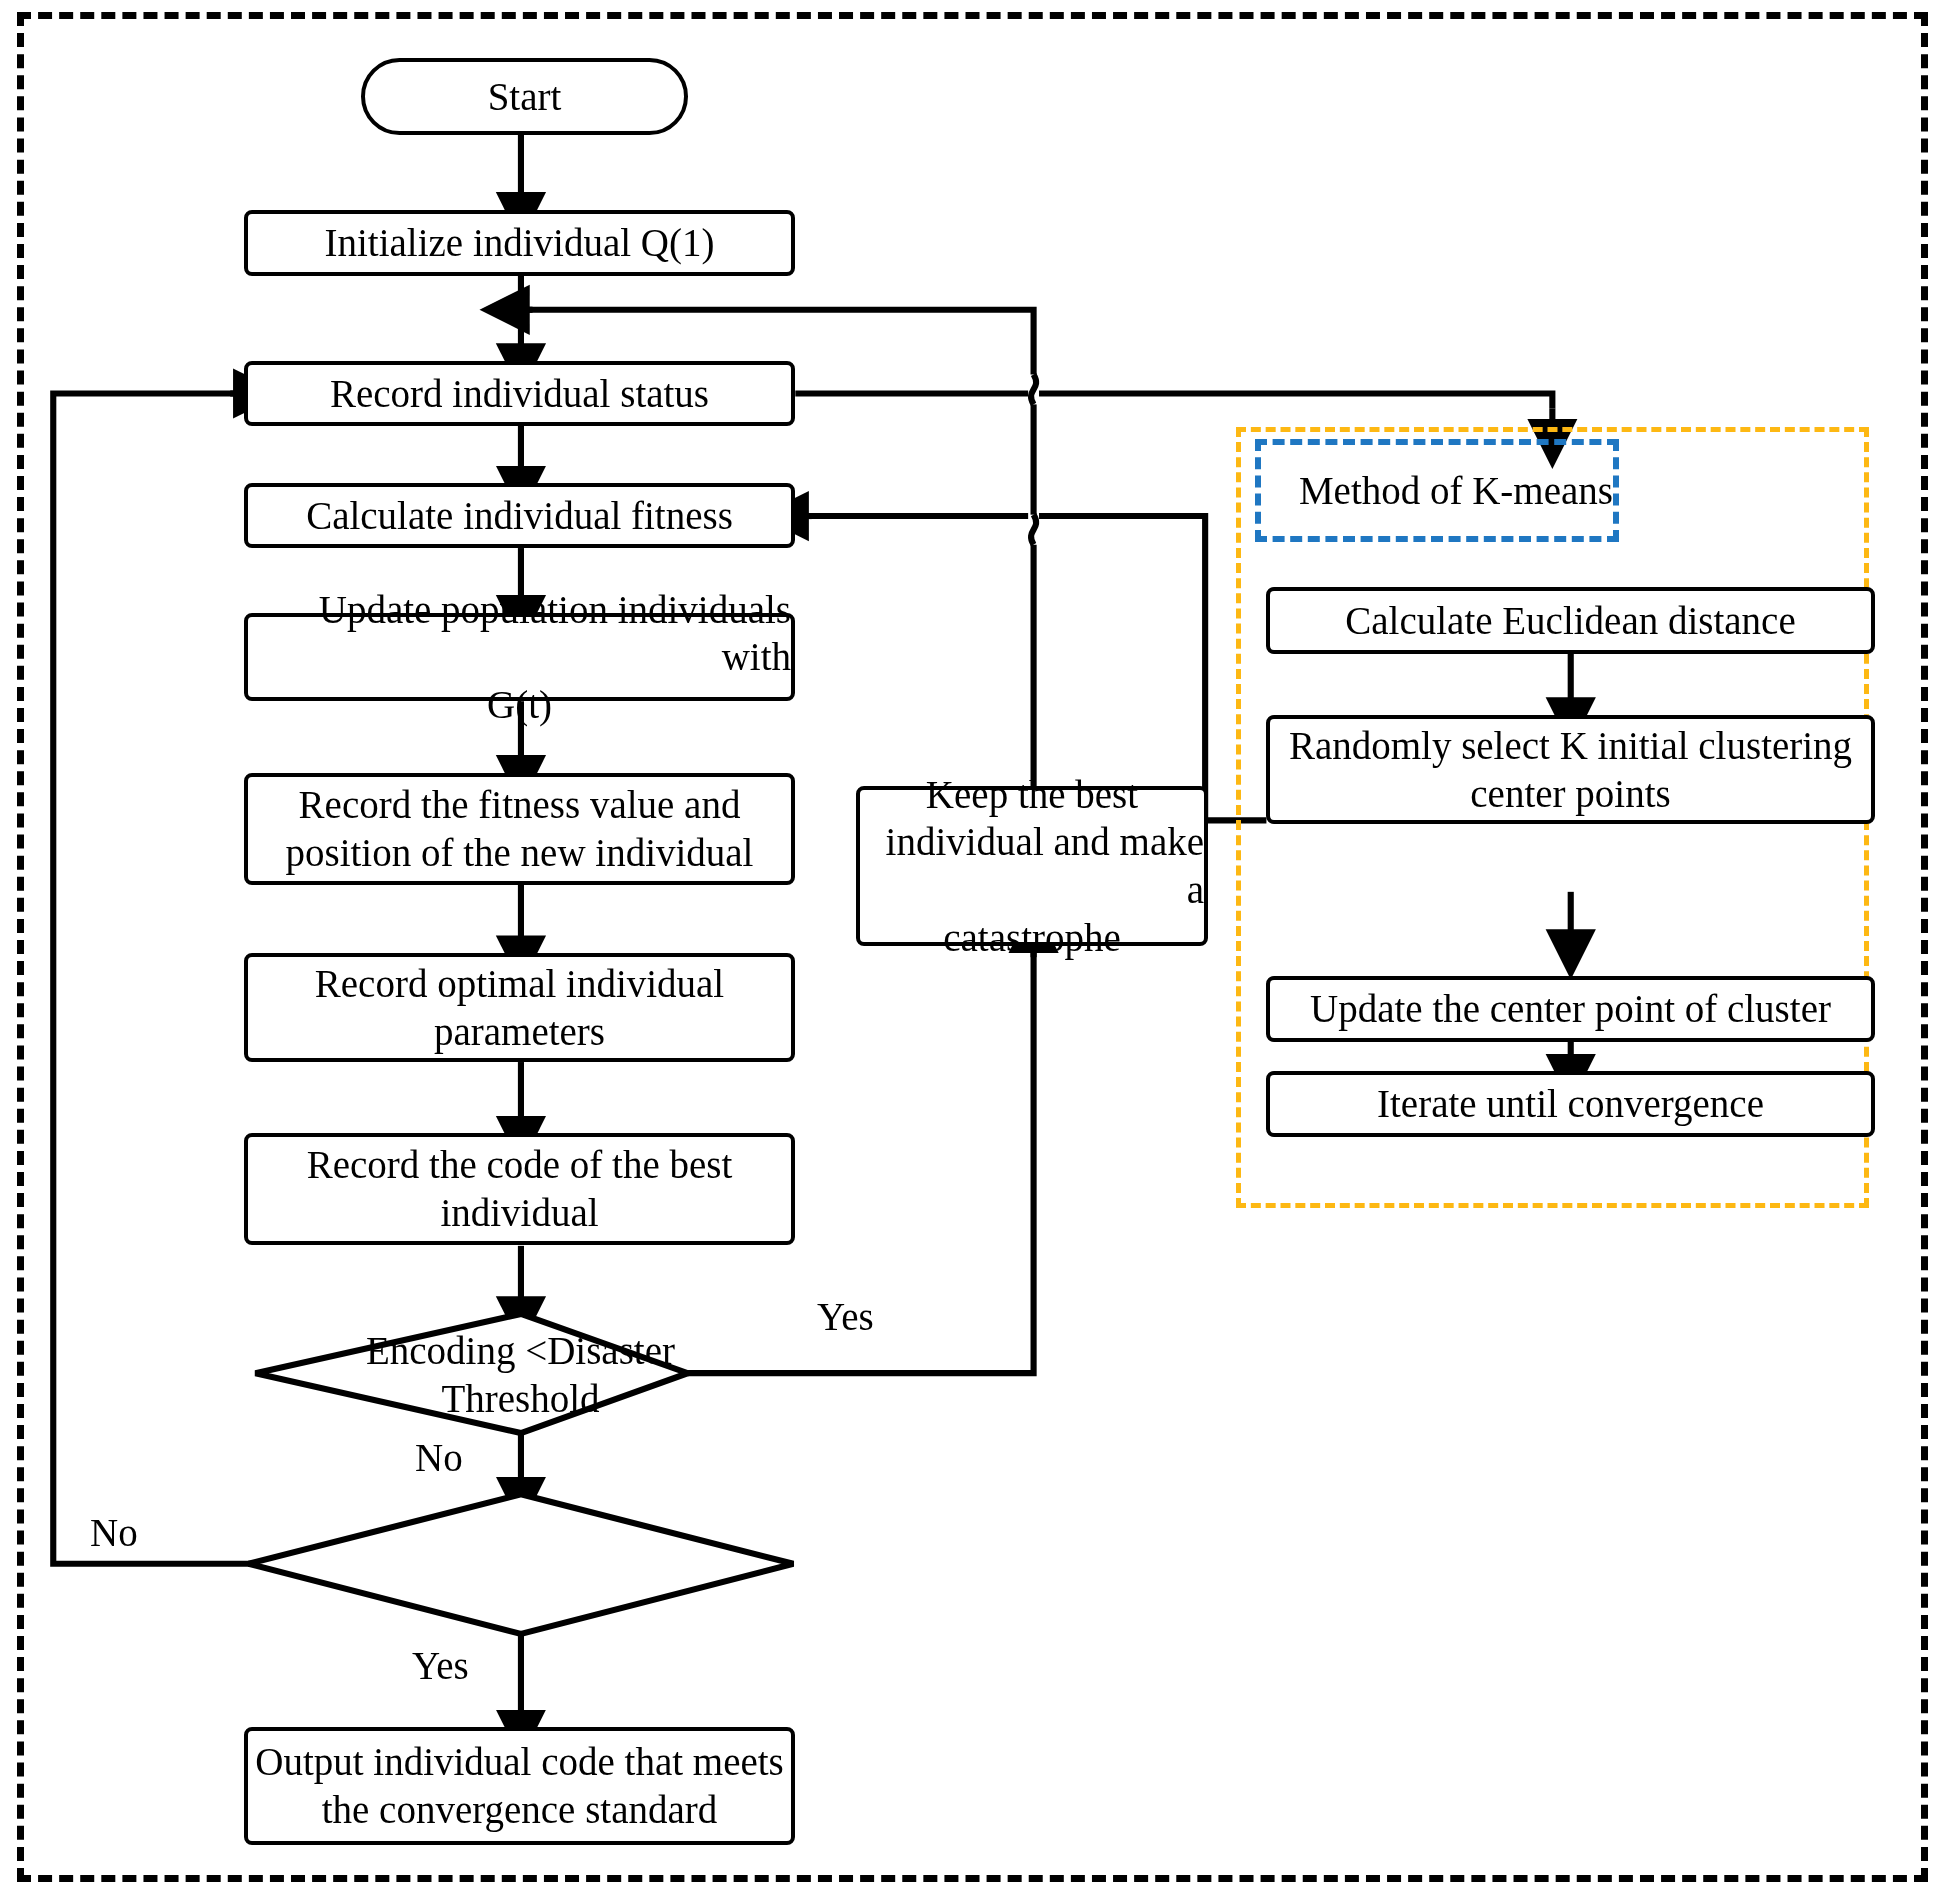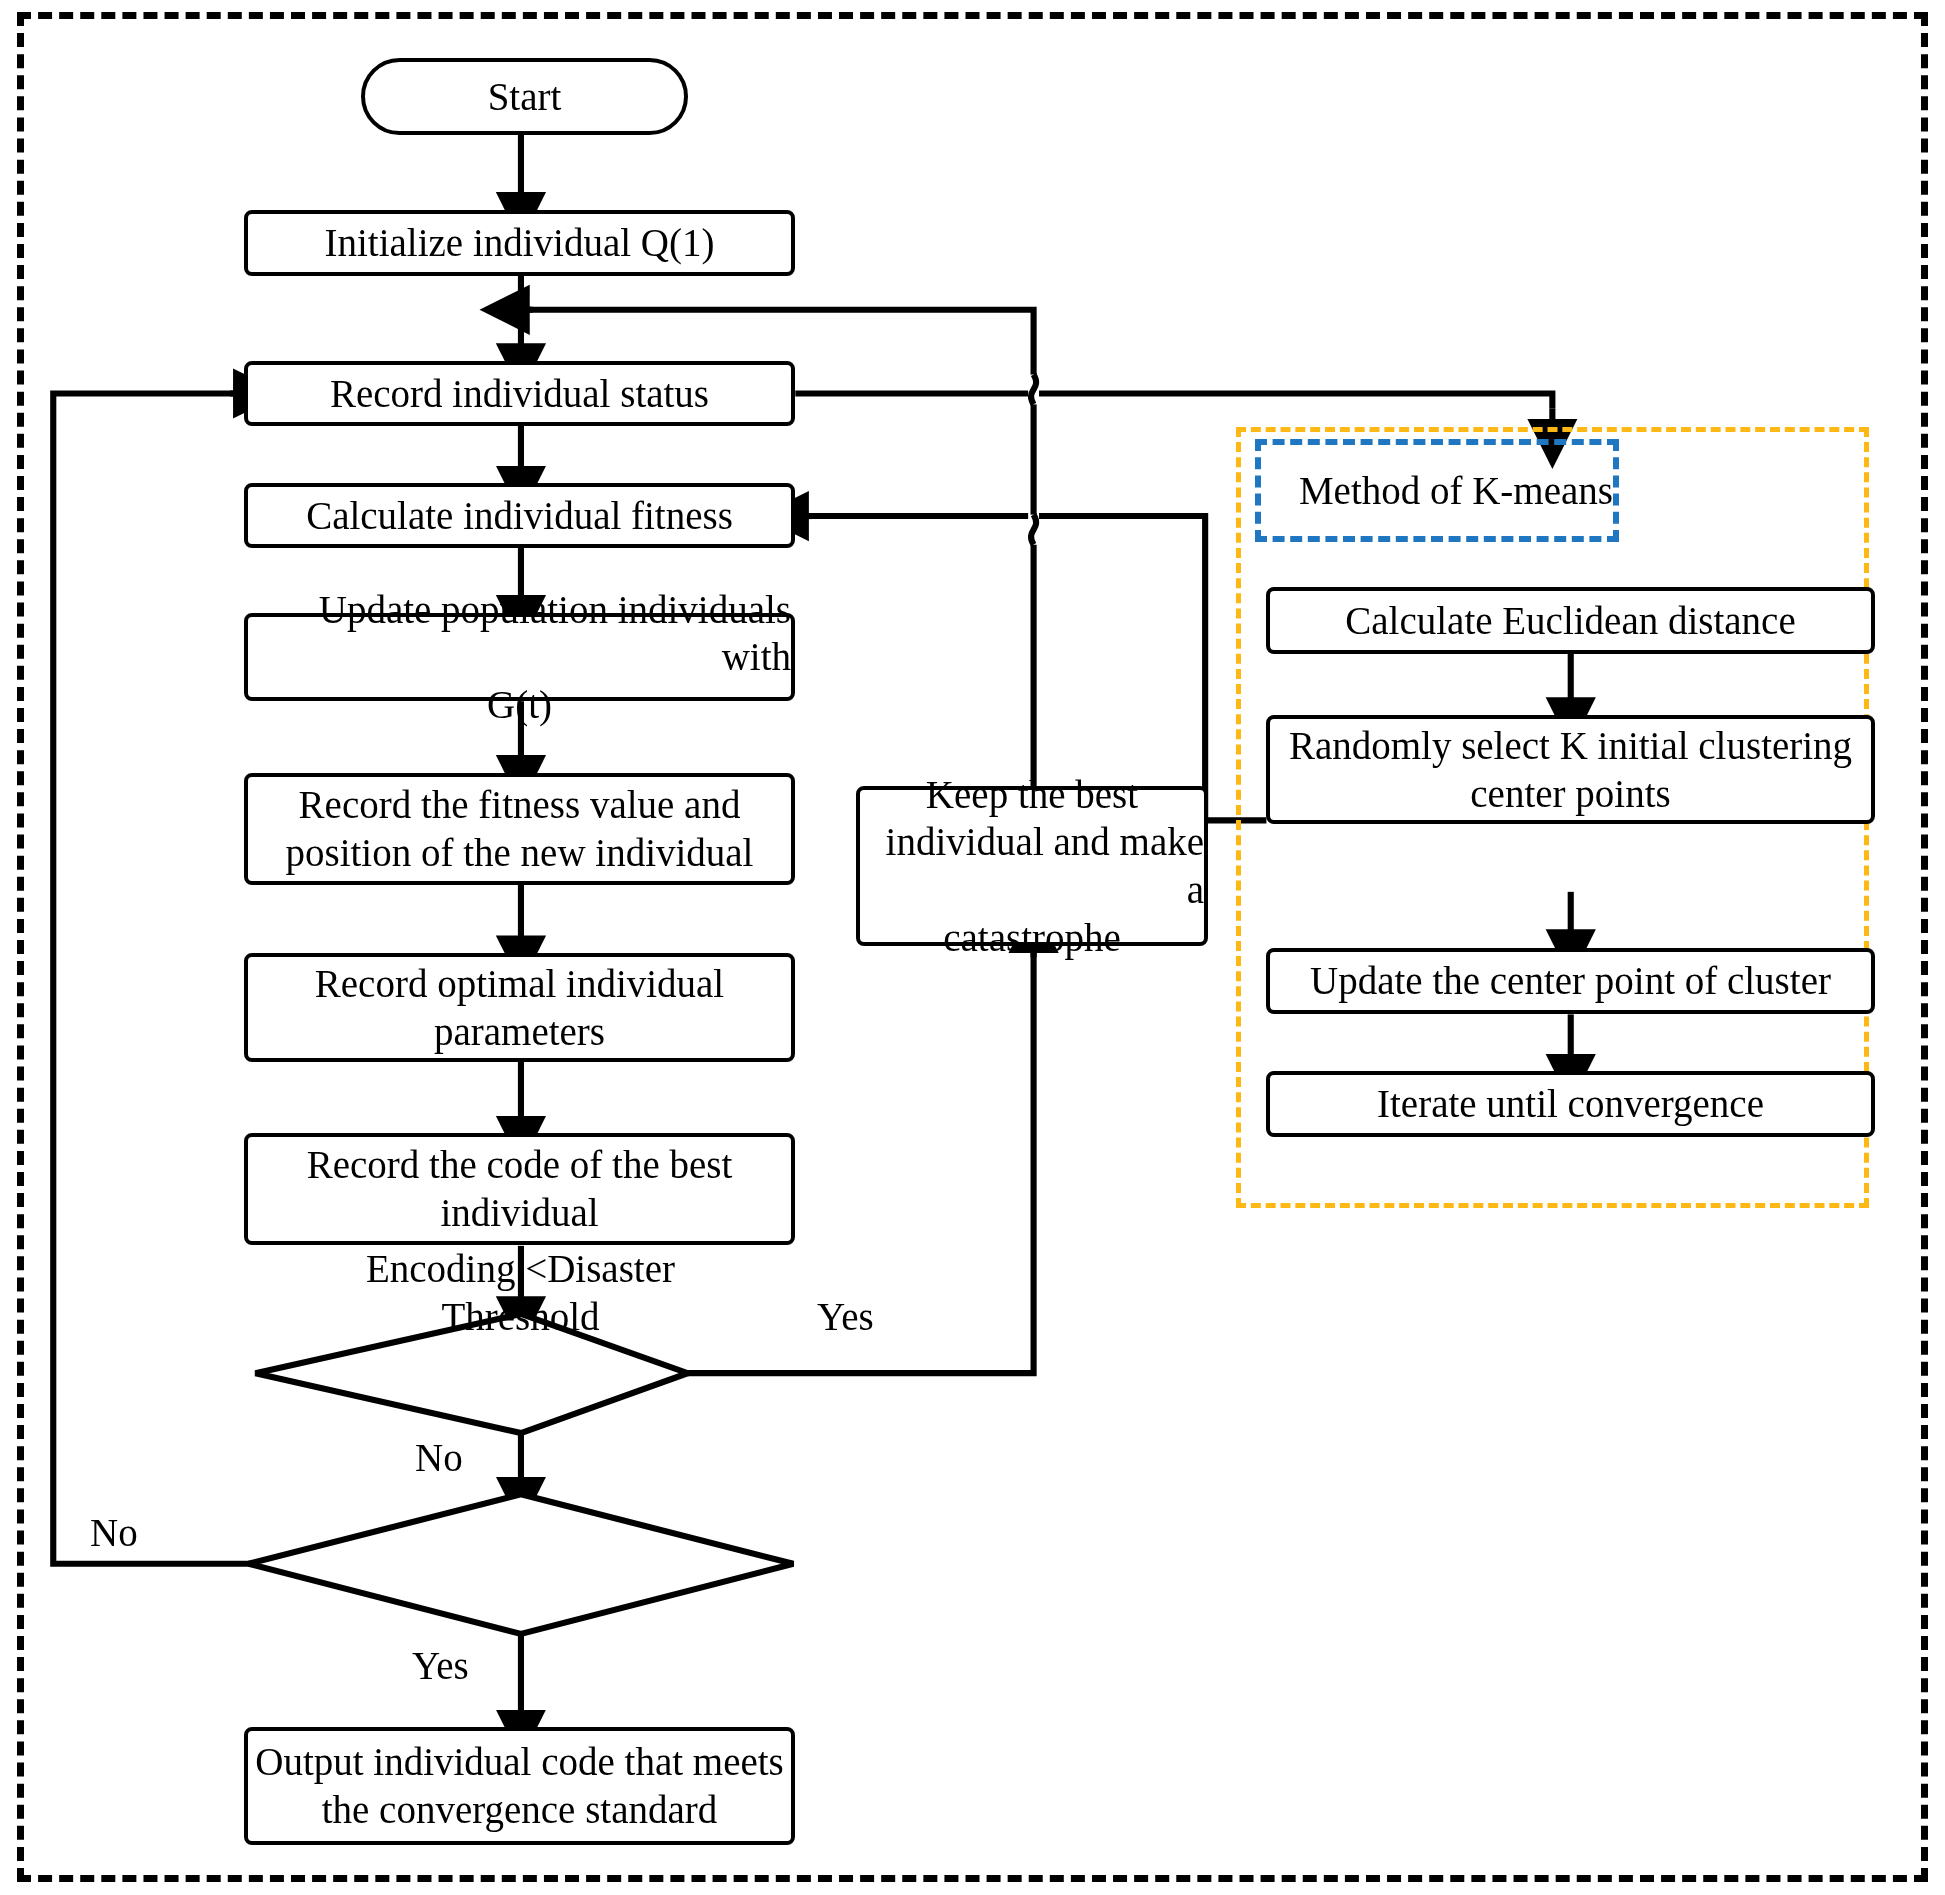--- a/index.html
+++ b/index.html
@@ -122,21 +122,21 @@
   <div class="node proc" style="left:244px;top:953px;width:551px;height:109px;font-size:39px;flex-direction:column;">
     <span>Record optimal individual</span>
     <span>parameters</span>
   </div>
 
   <div class="node proc" style="left:244px;top:1133px;width:551px;height:112px;font-size:39px;flex-direction:column;">
     <span>Record the code of the best</span>
     <span>individual</span>
   </div>
 
-  <div style="position:absolute;left:272px;top:1252px;width:497px;height:82px;display:flex;
+  <div style="position:absolute;left:272px;top:1334px;width:497px;height:82px;display:flex;
               flex-direction:column;align-items:center;justify-content:center;font-size:39px;
               font-family:'Liberation Serif', serif;color:#000;line-height:1.22;">
     <span>Encoding &lt;Disaster</span>
     <span>Threshold</span>
   </div>
 
 
   <div class="node proc" style="left:244px;top:1727px;width:551px;height:118px;font-size:39px;flex-direction:column;">
     <span>Output individual code that meets</span>
     <span>the convergence standard</span>
@@ -150,21 +150,21 @@
 
   <div class="node proc" style="left:1266px;top:587px;width:609px;height:67px;font-size:39px;">
     <span>Calculate Euclidean distance</span>
   </div>
 
   <div class="node proc" style="left:1266px;top:715px;width:609px;height:109px;font-size:39px;flex-direction:column;">
     <span>Randomly select K initial clustering</span>
     <span>center points</span>
   </div>
 
-  <div class="node proc" style="left:1266px;top:948px;width:609px;height:66px;font-size:39px;">
+  <div class="node proc" style="left:1266px;top:976px;width:609px;height:66px;font-size:39px;">
     <span>Update the center point of cluster</span>
   </div>
 
   <div class="node proc" style="left:1266px;top:1071px;width:609px;height:66px;font-size:39px;">
     <span>Iterate until convergence</span>
   </div>
 
   <div class="lbl" style="left:817px;top:1297px;font-size:39px;">Yes</div>
 
   <div class="lbl" style="left:415px;top:1438px;font-size:39px;">No</div>

